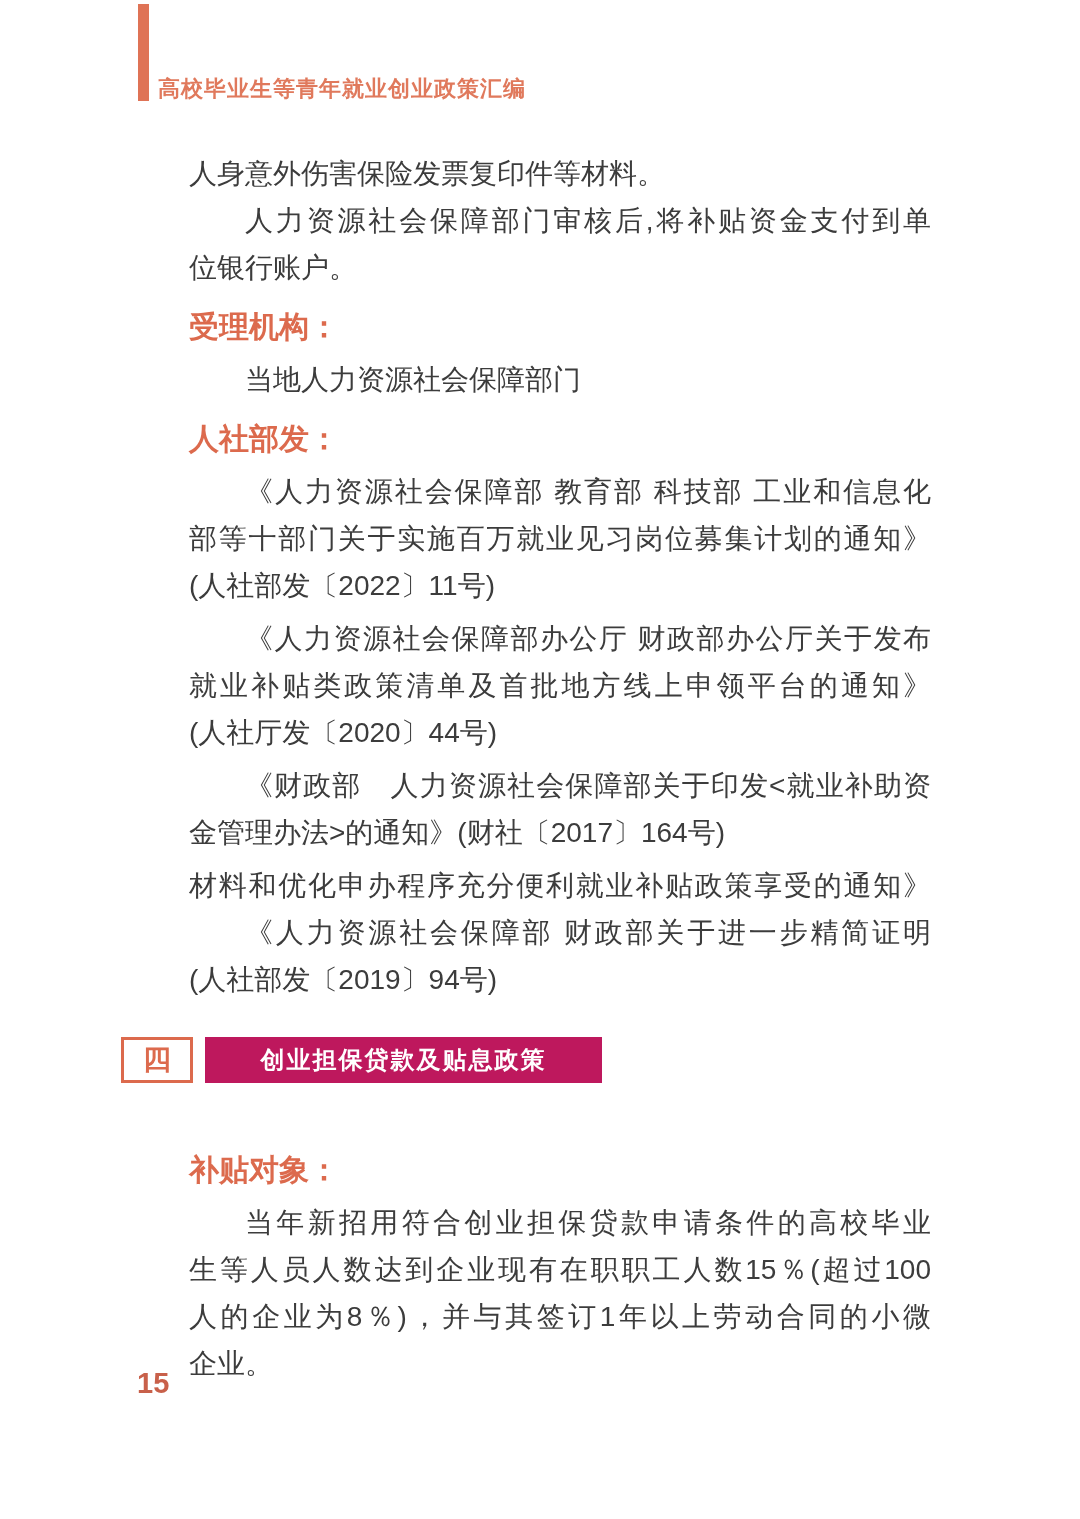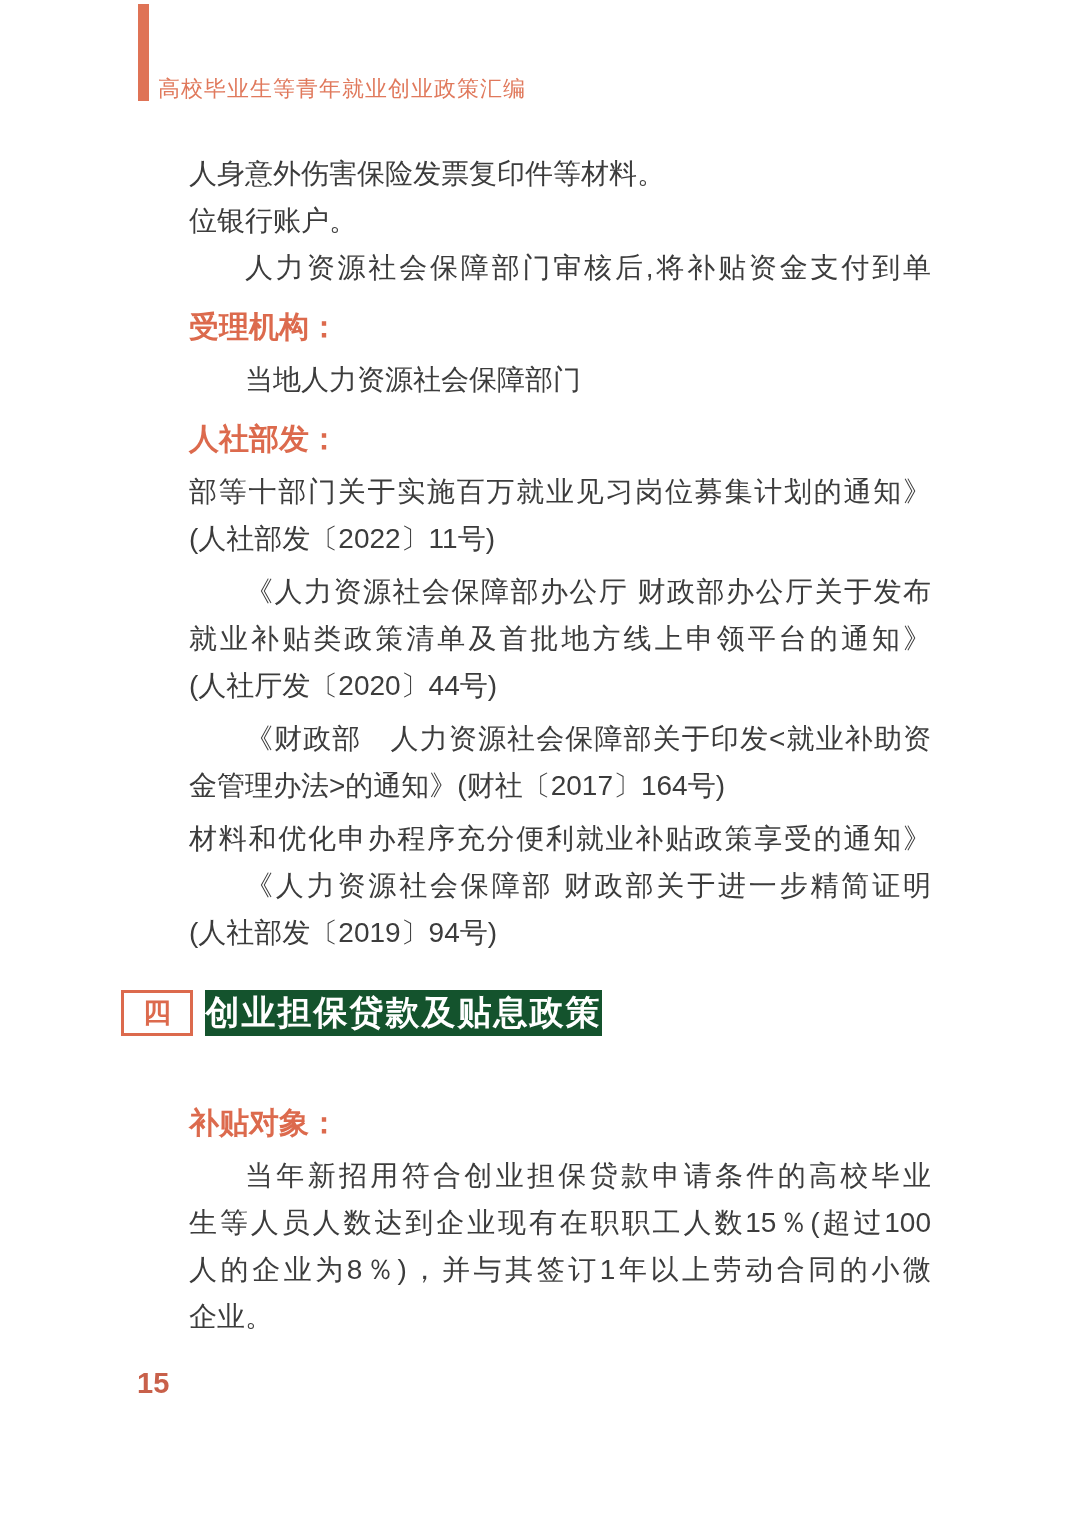--- a/index.html
+++ b/index.html
@@ -24,21 +24,21 @@
     top: 4px;
     width: 11px;
     height: 97px;
     background: #df7356;
   }
   .header-title {
     position: absolute;
     left: 158px;
     top: 74px;
     font-size: 22px;
-    font-weight: normal;
+    font-weight: bold;
     color: #e0795c;
     letter-spacing: 1px;
     white-space: nowrap;
   }
   
   .content {
     position: absolute;
     left: 189px;
     top: 150px;
     width: 742px;
@@ -80,23 +80,23 @@
     color: #dc6a4d;
     font-size: 28px;
     font-weight: bold;
     display: flex;
     align-items: center;
     justify-content: center;
     margin-right: 12px;
   }
   .banner-title {
     width: 397px;
-    background: #14532d;
+    background: #be185d;
     color: #ffffff;
-    font-size: 34px;
+    font-size: 24px;
     font-weight: bold;
     letter-spacing: 2px;
     display: flex;
     align-items: center;
     justify-content: center;
   }
   
   .page-number {
     position: absolute;
     left: 137px;
@@ -113,33 +113,34 @@
 
   <div class="header">
     <div class="header-bar"></div>
     <div class="header-title">高校毕业生等青年就业创业政策汇编</div>
   </div>
 
   <div class="content">
 
     <div class="para">
         <div class="line">人身意外伤害保险发票复印件等材料。</div>
+        <div class="line indent fill">人力资源社会保障部门审核后,将补贴资金支付到单</div>
         <div class="line">位银行账户。</div>
-        <div class="line indent fill">人力资源社会保障部门审核后,将补贴资金支付到单</div>
       </div>
 
     <h2 class="heading">受理机构：</h2>
 
     <div class="para">
         <div class="line indent">当地人力资源社会保障部门</div>
       </div>
 
     <h2 class="heading">人社部发：</h2>
 
     <div class="para">
+        <div class="line indent fill">《人力资源社会保障部 教育部 科技部 工业和信息化</div>
         <div class="line fill">部等十部门关于实施百万就业见习岗位募集计划的通知》</div>
         <div class="line end">(人社部发〔2022〕11号)</div>
         <div class="line indent fill">《人力资源社会保障部办公厅 财政部办公厅关于发布</div>
         <div class="line fill">就业补贴类政策清单及首批地方线上申领平台的通知》</div>
         <div class="line end">(人社厅发〔2020〕44号)</div>
         <div class="line indent fill">《财政部　人力资源社会保障部关于印发&lt;就业补助资</div>
         <div class="line end">金管理办法&gt;的通知》(财社〔2017〕164号)</div>
         <div class="line fill">材料和优化申办程序充分便利就业补贴政策享受的通知》</div>
         <div class="line indent fill">《人力资源社会保障部  财政部关于进一步精简证明</div>
         <div class="line">(人社部发〔2019〕94号)</div>

